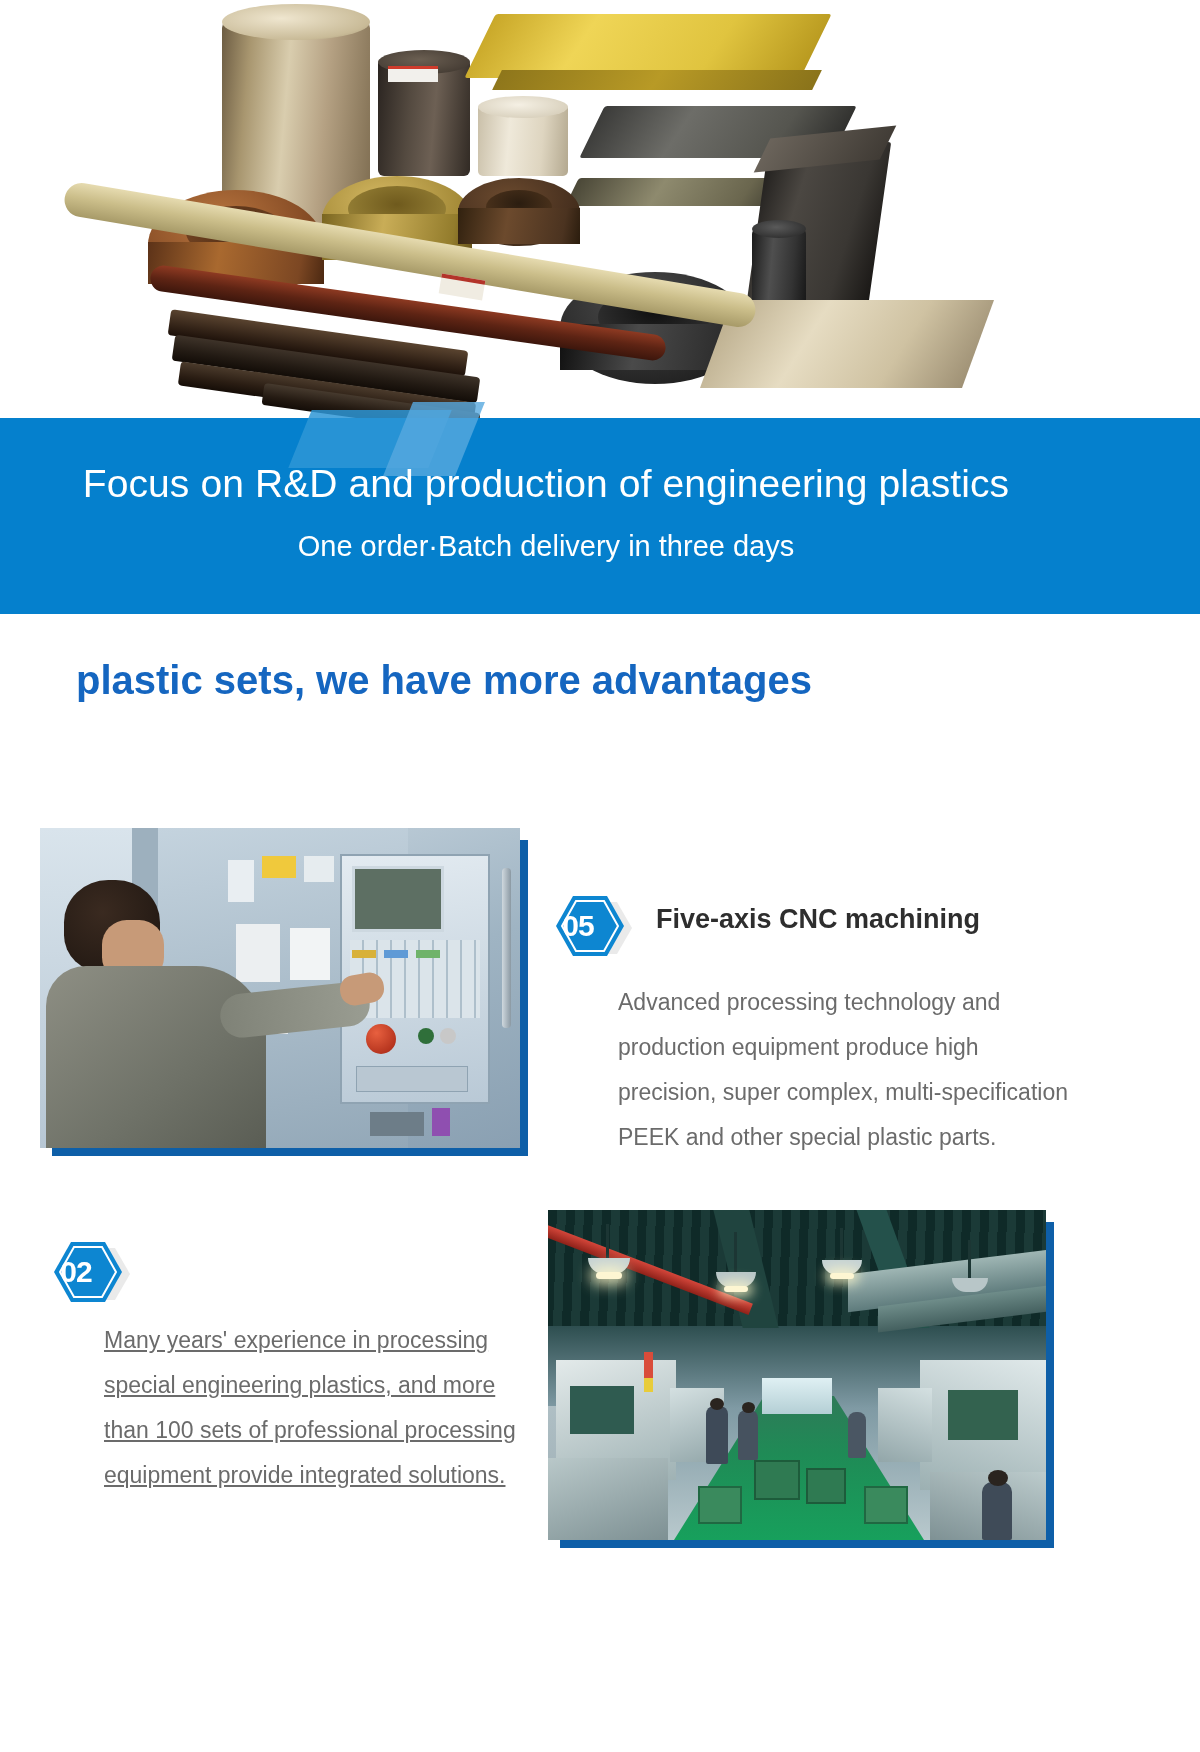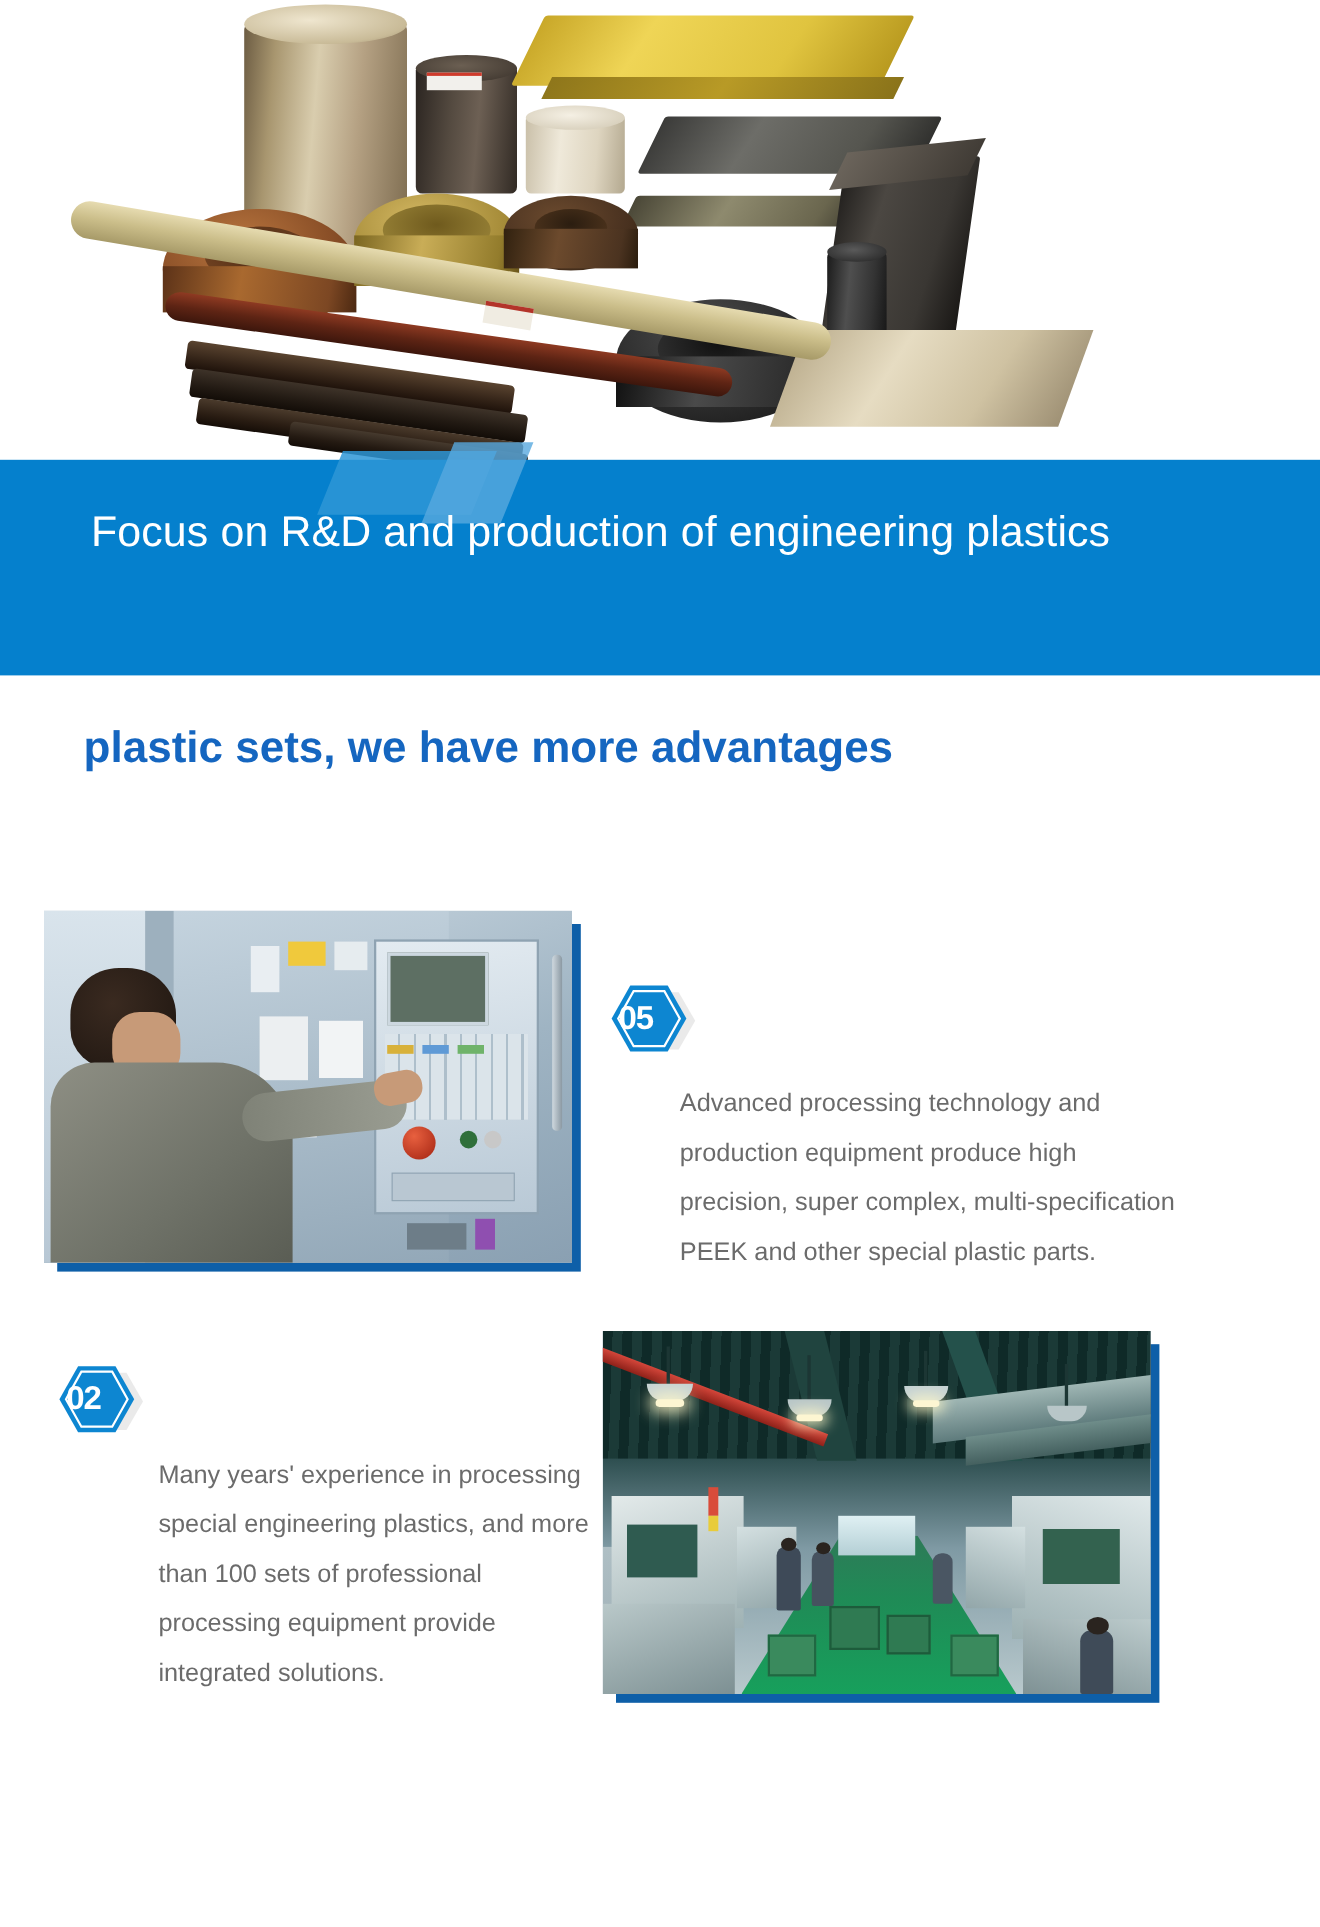--- a/index.html
+++ b/index.html
@@ -84,21 +84,21 @@
   }
   .feat-title{
     position:absolute; left:118px; top:14px;
     font-size:27px; font-weight:bold; color:#2e2e2e; white-space:nowrap;
   }
   #feat2-text .feat-title{ left:112px; }
   .feat-body{
     margin-top:18px; margin-left:80px;
     font-size:23px; line-height:45px; color:#6b6b6b;
   }
-  #feat2-text .feat-body{ margin-left:108px; margin-top:10px; }
+  #feat2-text .feat-body{ margin-left:68px; margin-top:10px;text-decoration:underline; }
 </style>
 </head>
 <body>
 
 <div class="page">
 
   <div class="hero">
     <div class="hero-stage">
 
       <div class="pc" style="left:222px; top:18px; width:148px; height:240px;
@@ -202,20 +202,21 @@
       <div class="pc" style="left:262px; top:398px; width:218px; height:22px;
                   background:linear-gradient(180deg,#463a2e,#241a12 60%,#130c07);
                   transform:rotate(8deg); border-radius:4px;"></div>
     </div>
   </div>
 
   <div class="banner">
     <div class="banner-accent-1"></div>
     <div class="banner-accent-2"></div>
     <div class="banner-line1">Focus on R&amp;D and production of engineering plastics</div>
+    <div class="banner-line2">One order·Batch delivery in three days</div>
   </div>
 
   <div class="sec-head">
     <div>plastic sets, we have more advantages</div>
   </div>
 
   <div class="ph-frame" id="feat1-frame">
     <div class="ph-shadow"></div>
     <div class="ph-img">
 
@@ -266,20 +267,21 @@
       <div class="hexbadge">
         <svg width="104" height="76" viewBox="0 0 104 76" aria-hidden="true">
           <g>
             <polygon points="94,38 79,64 49,64 34,38 49,12 79,12" fill="#d9d9d9" opacity="0.55"></polygon>
             <polygon points="86,36 69,66 35,66 18,36 35,6 69,6" fill="#0d86d1"></polygon>
             <polygon points="80,36 66,61 38,61 24,36 38,11 66,11" fill="none" stroke="#ffffff" stroke-width="2"></polygon>
           </g>
         </svg>
         <div class="num">05</div>
       </div>
+      <div class="feat-title">Five-axis CNC machining</div>
     </div>
     <div class="feat-body">Advanced processing technology and production equipment produce high precision, super complex, multi-specification PEEK and other special plastic parts.</div>
   </div>
 
   <div class="ph-frame" id="feat2-frame">
     <div class="ph-shadow"></div>
     <div class="ph-img">
 
       <div style="position:absolute;inset:0;background:linear-gradient(180deg,#13312f,#2a4b4c 34%,#7f9aa4 60%,#b9c9cd);"></div>
 

